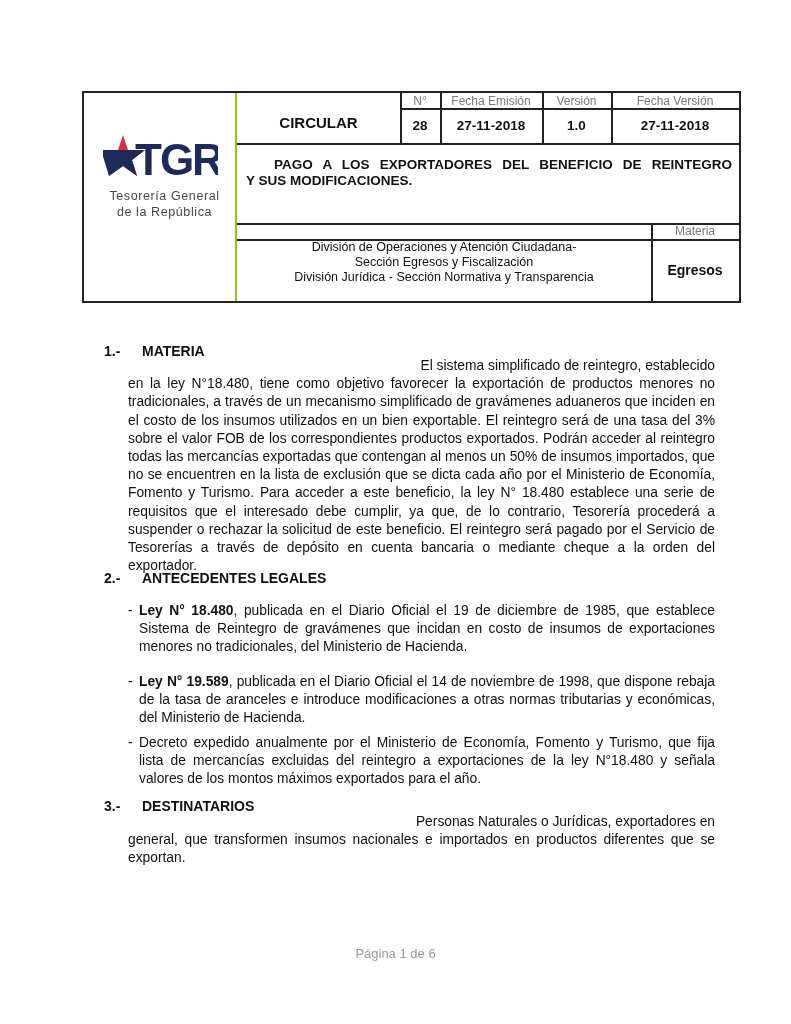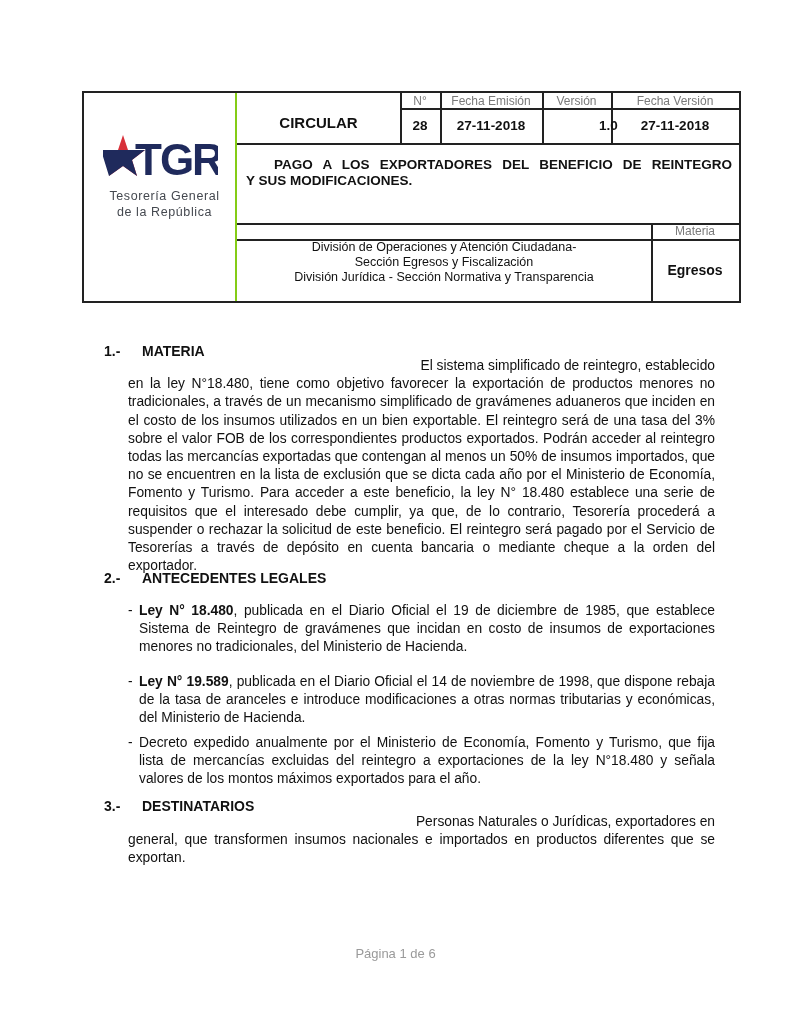--- a/index.html
+++ b/index.html
@@ -67,21 +67,21 @@
 
   <div class="cell circular" style="left:153px; top:4px; width:163px; height:50px;">CIRCULAR</div>
 
   <div class="cell lbl" style="left:316px; top:0; width:40px; height:15px;">N°</div>
   <div class="cell lbl" style="left:356px; top:0; width:102px; height:15px;">Fecha Emisión</div>
   <div class="cell lbl" style="left:458px; top:0; width:69px; height:15px;">Versión</div>
   <div class="cell lbl" style="left:527px; top:0; width:128px; height:15px;">Fecha Versión</div>
 
   <div class="cell val" style="left:316px; top:15px; width:40px; height:35px;">28</div>
   <div class="cell val" style="left:356px; top:15px; width:102px; height:35px;">27-11-2018</div>
-  <div class="cell val" style="left:458px; top:15px; width:69px; height:35px;margin-left:32px;">1.0</div>
+  <div class="cell val" style="left:458px; top:15px; width:69px; height:35px;">1.0</div>
   <div class="cell val" style="left:527px; top:15px; width:128px; height:35px;">27-11-2018</div>
 
   <div class="title-block">
     <div>PAGO A LOS EXPORTADORES DEL BENEFICIO DE REINTEGRO</div>
     <div>Y SUS MODIFICACIONES.</div>
   </div>
 
   <div class="cell lbl" style="left:567px; top:130px; width:88px; height:16px;">Materia</div>
   <div class="cell elab-text" style="left:153px; top:147px; width:414px; height:44px; flex-direction:column;">
     <div>División de Operaciones y Atención Ciudadana-</div>

